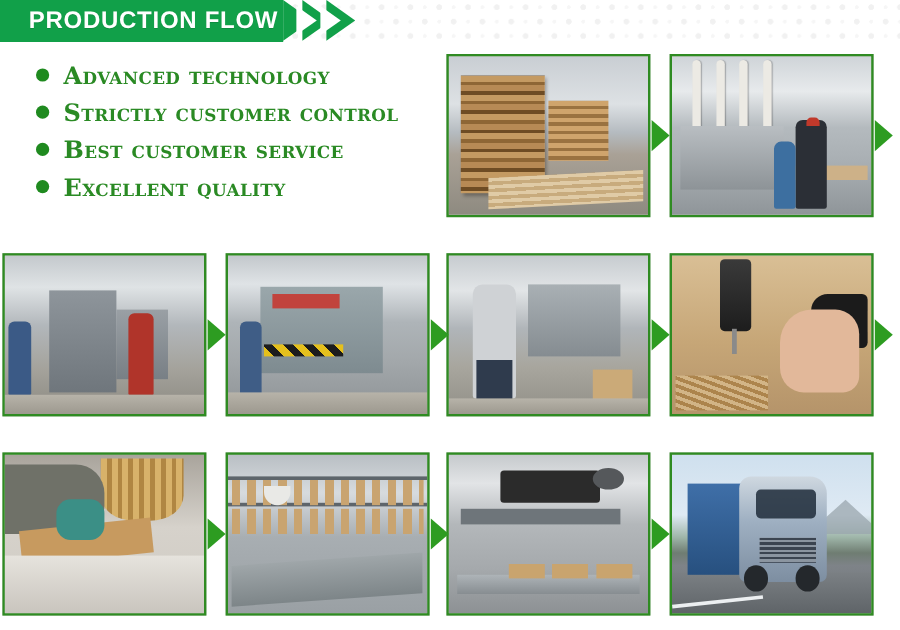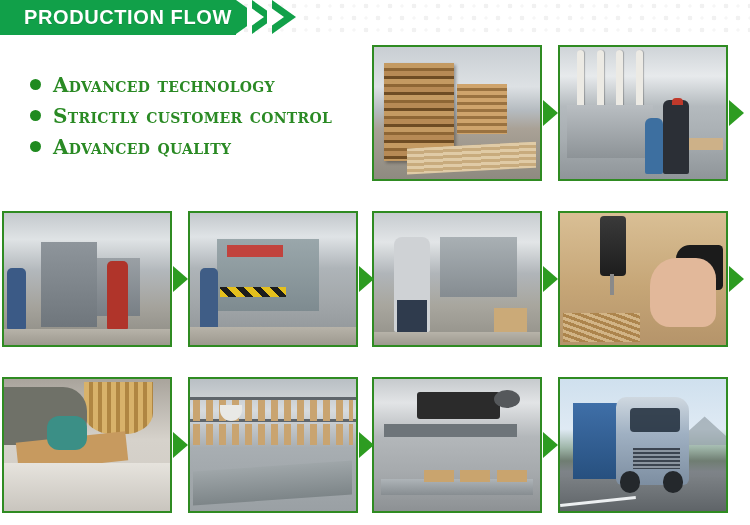--- a/index.html
+++ b/index.html
@@ -50,21 +50,21 @@
     content:"";position:absolute;left:-29px;top:-12.5px;
     width:0;height:0;
     border-top:12.5px solid transparent;
     border-bottom:12.5px solid transparent;
     border-left:17px solid #ffffff;
   }
   .chev1{left:252px;}
   .chev2{left:272px;}
 
   
-  .bullets{position:absolute;left:30px;top:69px;width:330px;}
+  .bullets{position:absolute;left:30px;top:47px;width:330px;}
   .bullet-row{display:flex;align-items:center;height:31px;}
   .dot{
     width:11px;height:11px;border-radius:50%;
     background:#1f8a1f;margin-right:12px;flex:0 0 auto;
   }
   .bullet-text{
     color:#2a8a24;
     font-family:"DejaVu Serif", serif;
     font-weight:bold;
     font-size:20px;
@@ -205,21 +205,25 @@
     <div class="bullet-row">
       <span class="dot"></span>
       <span class="bullet-text">Advanced technology</span>
     </div>
     <div class="bullet-row">
       <span class="dot"></span>
       <span class="bullet-text">Strictly customer control</span>
     </div>
     <div class="bullet-row">
       <span class="dot"></span>
-      <span class="bullet-text">Advanced quality</span>
+      <span class="bullet-text">Best customer service</span>
+    </div>
+    <div class="bullet-row">
+      <span class="dot"></span>
+      <span class="bullet-text">Excellent quality</span>
     </div>
   </div>
 
   <div class="cell" style="left:372px;top:45px;width:170px;height:136px;">
     <div class="ph p-pallets">
       <div class="stack"></div>
       <div class="stack2"></div>
       <div class="boards"></div>
     </div>
   </div>

